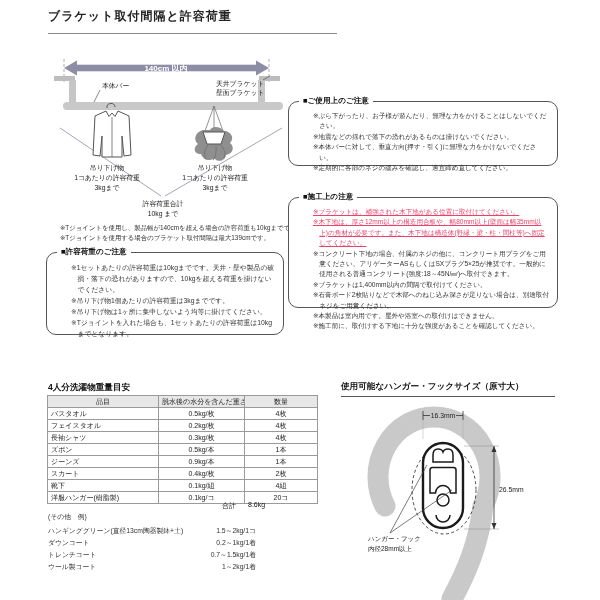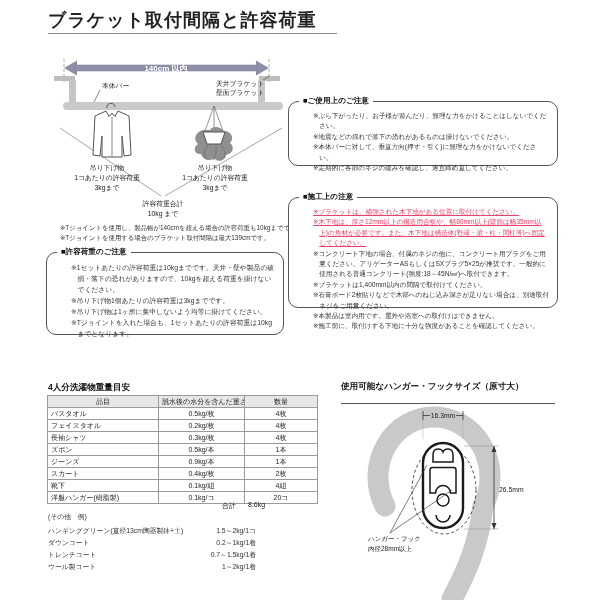--- a/index.html
+++ b/index.html
@@ -2,21 +2,21 @@
 <html><head>
 <meta charset="utf-8">
 <style>
   html,body{margin:0;padding:0;}
   .page{
     position:relative;width:600px;height:600px;background:#ffffff;
     font-family:"Liberation Sans","DejaVu Sans",sans-serif;color:#222;
     overflow:hidden;
   }
   .abs{position:absolute;}
-  .page-title{left:48px;top:8px;font-size:18px;font-weight:bold;letter-spacing:1px;}
+  .page-title{left:48px;top:8px;font-size:12px;font-weight:bold;letter-spacing:1px;}
   .title-rule{left:48px;top:33px;width:289px;border-top:1px solid #8a8a8a;height:0;}
 
   .diagram-svg{left:45px;top:56px;}
   .footnotes{left:60px;top:223px;width:262px;font-size:6.4px;line-height:1.5;color:#333;}
 
   .box{
     position:absolute;border:1px solid #555;border-radius:10px;
     padding:9px 8px 0 24px;box-sizing:border-box;background:#fff;
   }
   .box .legend{
@@ -49,21 +49,21 @@
 
   .total-label{left:222px;top:501px;font-size:7px;color:#222;}
   .total-value{left:248px;top:501px;font-size:7px;color:#222;}
 
   .others{left:48px;top:512px;width:208px;font-size:6.8px;color:#333;}
   .others-label{margin-bottom:2px;}
   .other-row{display:flex;justify-content:space-between;margin-top:5px;line-height:7px;}
 
   .hook-title{
     left:341px;top:381px;width:214px;font-size:8.6px;font-weight:bold;color:#111;
-    border-bottom:1px solid #555;padding-bottom:10px;
+    border-bottom:1px solid #555;padding-bottom:3px;
   }
   .hook-svg{left:340px;top:403px;}
 
   svg text{font-family:"Liberation Sans","DejaVu Sans",sans-serif;}
 </style>
 </head>
 <body>
 
 <div class="page">
 

